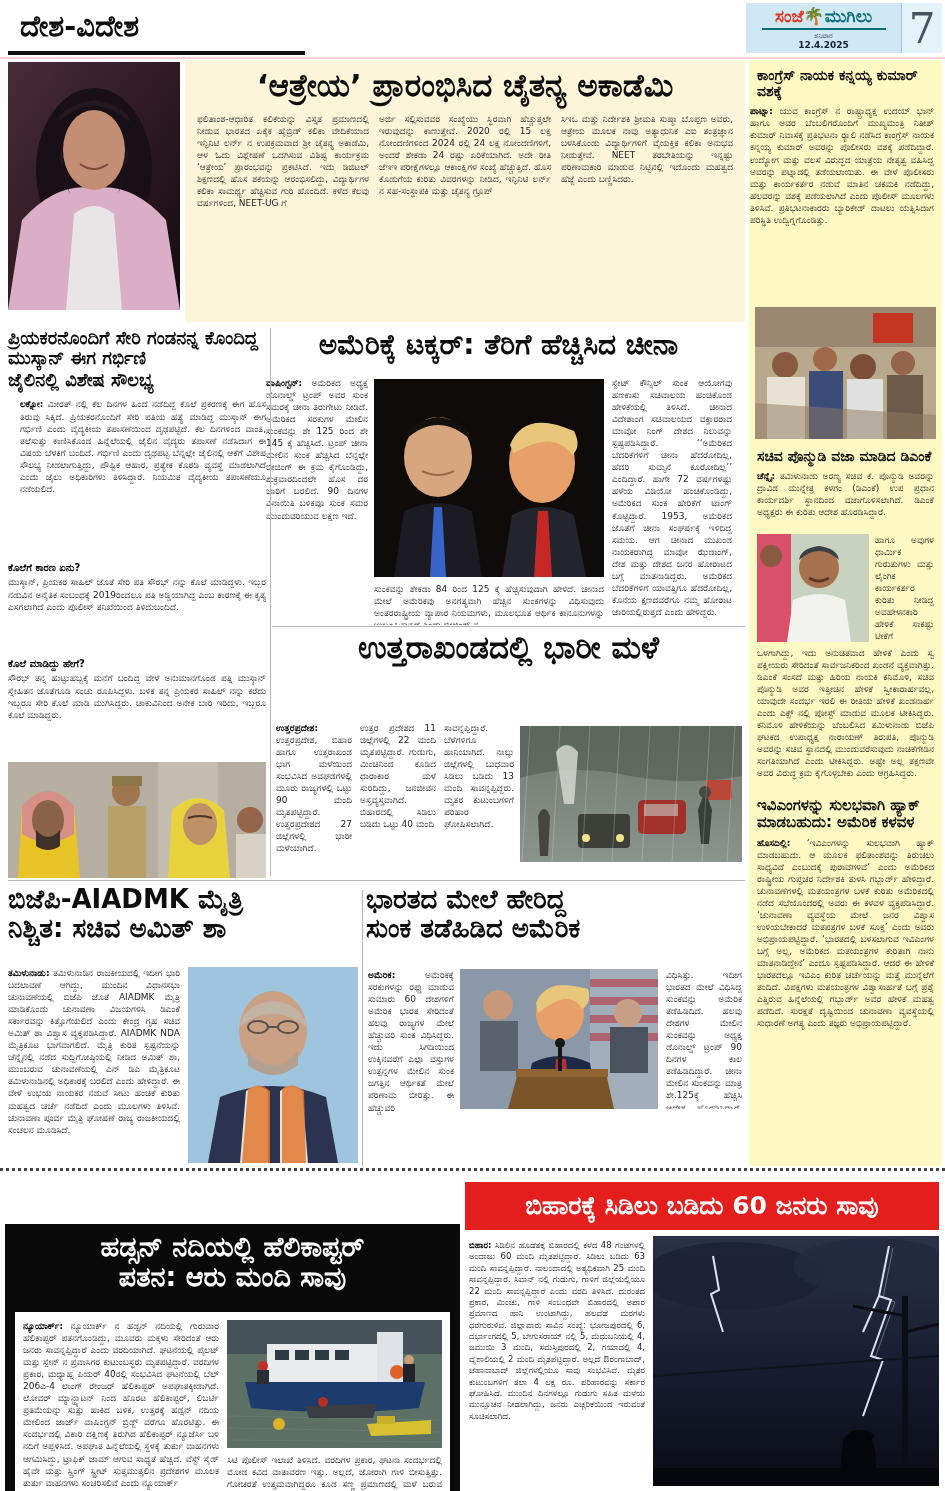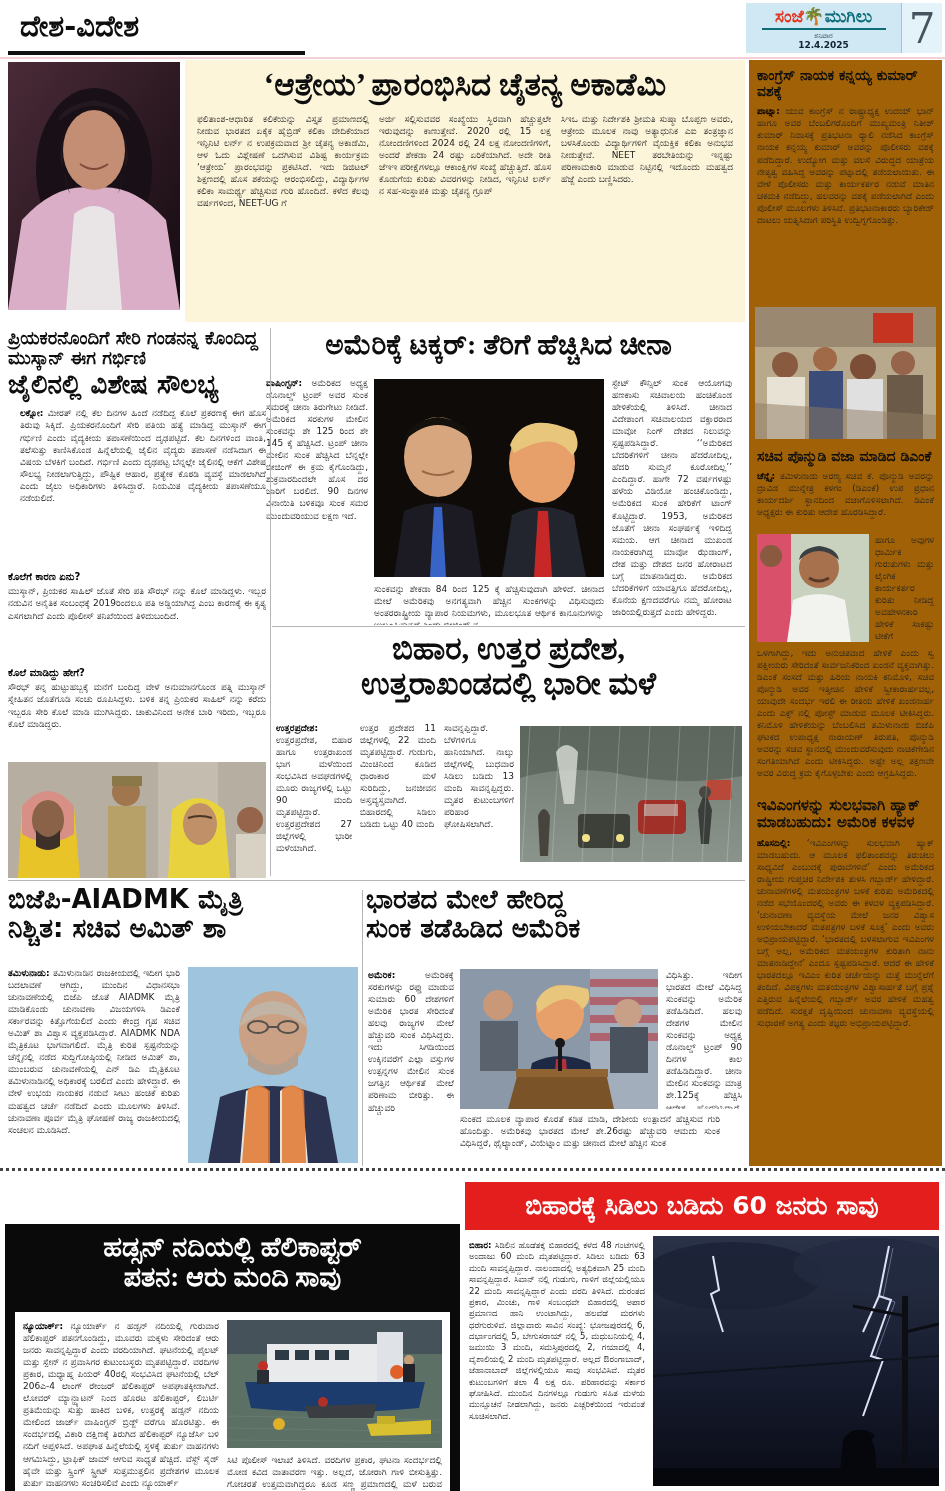--- a/index.html
+++ b/index.html
@@ -6,22 +6,22 @@
   .page{position:relative;width:945px;height:1491px;background:#fff;overflow:hidden;
         font-family:"DejaVu Sans","Liberation Sans",sans-serif;color:#1c1c1c;}
   .abs{position:absolute;}
   .hl{font-weight:bold;color:#0e0e0e;line-height:1.12;}
   .body{font-size:9px;line-height:1.34;text-align:justify;color:#222;overflow:hidden;}
   .body .dl{font-weight:bold;color:#000;}
   .subhead{font-size:10px;font-weight:bold;margin:4px 0 2px 0;color:#000;}
   .vr{position:absolute;width:1px;background:#b5b5b5;}
   .hr{position:absolute;height:1px;background:#b5b5b5;}
   .cream{background:#fdf5da;}
-  .greencol{background:#a16207;}
-  .center{text-align:center;font-family:Liberation Serif, serif;}
+  .greencol{background:#fef9c3;}
+  .center{text-align:center;}
   .photo{display:block;overflow:hidden;}
   .photo svg{display:block;}
   .masthead{background:#cfe8f4;display:flex;align-items:stretch;}
   .mh-left{flex:1;display:flex;flex-direction:column;align-items:center;justify-content:center;border-right:1px solid #9fc4d6;}
   .mh-title{font-weight:bold;font-size:17px;white-space:nowrap;}
   .mh-title .p1{color:#e23520;}
   .mh-title .p2{color:#0d6e78;}
   .mh-rule{width:80%;height:2px;background:#0d6e78;margin:2px 0;}
   .mh-day{font-size:7px;color:#234;}
   .mh-date{font-size:9px;color:#123;font-weight:bold;}
@@ -78,21 +78,21 @@
     <div style="display:flex;gap:10px;padding:10px 12px 0 12px;">
       <div class="body" style="width:176px;height:190px;">ಫಲಿತಾಂಶ-ಆಧಾರಿತ ಕಲಿಕೆಯನ್ನು ವಿಸ್ತೃತ ಪ್ರಮಾಣದಲ್ಲಿ ನೀಡುವ ಭಾರತದ ಏಕೈಕ ಹೈಬ್ರಿಡ್ ಕಲಿಕಾ ವೇದಿಕೆಯಾದ ಇನ್ಫಿನಿಟಿ ಲರ್ನ್ ನ ಉಪಕ್ರಮವಾದ ಶ್ರೀ ಚೈತನ್ಯ ಅಕಾಡೆಮಿ, ಆಳ ಓದು ವಿಶ್ಲೇಷಣೆ ಒದಗಿಸುವ ವಿಶಿಷ್ಟ ಕಾರ್ಯಕ್ರಮ ‘ಆತ್ರೇಯ’ ಪ್ರಾರಂಭವನ್ನು ಪ್ರಕಟಿಸಿದೆ. ಇದು ಡಿಜಿಟಲ್ ಶಿಕ್ಷಣದಲ್ಲಿ ಹೊಸ ಶಕೆಯನ್ನು ಆರಂಭಿಸಲಿದ್ದು, ವಿದ್ಯಾರ್ಥಿಗಳ ಕಲಿಕಾ ಸಾಮರ್ಥ್ಯ ಹೆಚ್ಚಿಸುವ ಗುರಿ ಹೊಂದಿದೆ. ಕಳೆದ ಕೆಲವು ವರ್ಷಗಳಿಂದ, NEET-UG ಗೆ</div>
       <div class="body" style="width:176px;height:190px;">ಅರ್ಜಿ ಸಲ್ಲಿಸುವವರ ಸಂಖ್ಯೆಯು ಸ್ಥಿರವಾಗಿ ಹೆಚ್ಚುತ್ತಲೇ ಇರುವುದನ್ನು ಕಾಣುತ್ತೇವೆ. 2020 ರಲ್ಲಿ 15 ಲಕ್ಷ ನೋಂದಣಿಗಳಿಂದ 2024 ರಲ್ಲಿ 24 ಲಕ್ಷ ನೋಂದಣಿಗಳಿಗೆ, ಅಂದರೆ ಶೇಕಡಾ 24 ರಷ್ಟು ಏರಿಕೆಯಾಗಿದೆ. ಅದೇ ರೀತಿ ಜೆಇಇ ಪರೀಕ್ಷೆಗಳಲ್ಲೂ ಆಕಾಂಕ್ಷಿಗಳ ಸಂಖ್ಯೆ ಹೆಚ್ಚುತ್ತಿದೆ. ಹೊಸ ಕೊಡುಗೆಯ ಕುರಿತು ವಿವರಗಳನ್ನು ನೀಡಿದ, ಇನ್ಫಿನಿಟಿ ಲರ್ನ್ ನ ಸಹ-ಸಂಸ್ಥಾಪಕಿ ಮತ್ತು ಚೈತನ್ಯ ಗ್ರೂಪ್</div>
       <div class="body" style="width:176px;height:190px;">ಸಿಇಒ ಮತ್ತು ನಿರ್ದೇಶಕಿ ಶ್ರೀಮತಿ ಸುಷ್ಮಾ ಬೊಪ್ಪಣ ಅವರು, ಆತ್ರೇಯ ಮೂಲಕ ನಾವು ಅತ್ಯಾಧುನಿಕ ಎಐ ತಂತ್ರಜ್ಞಾನ ಬಳಸಿಕೊಂಡು ವಿದ್ಯಾರ್ಥಿಗಳಿಗೆ ವೈಯಕ್ತಿಕ ಕಲಿಕಾ ಅನುಭವ ನೀಡುತ್ತೇವೆ. NEET ತರಬೇತಿಯನ್ನು ಇನ್ನಷ್ಟು ಪರಿಣಾಮಕಾರಿ ಮಾಡುವ ನಿಟ್ಟಿನಲ್ಲಿ ಇದೊಂದು ಮಹತ್ವದ ಹೆಜ್ಜೆ ಎಂದು ಬಣ್ಣಿಸಿದರು.</div>
     </div>
   </div>
 
   <div class="abs greencol" style="left:749px;top:60px;width:193px;height:1106px;">
 
     <div class="hl" style="font-size:14px;padding:8px 8px 0 8px;">ಕಾಂಗ್ರೆಸ್ ನಾಯಕ ಕನ್ನಯ್ಯ ಕುಮಾರ್ ವಶಕ್ಕೆ</div>
-    <div class="body" style="margin:6px 8px 0 8px;height:196px;">
+    <div class="body" style="margin:6px 8px 0 1px;height:196px;">
       <span class="dl">ಪಾಟ್ನಾ:</span>
       <span>ಯುವ ಕಾಂಗ್ರೆಸ್ ನ ರಾಷ್ಟ್ರಾಧ್ಯಕ್ಷ ಉದಯ್ ಭಾನ್ ಹಾಗೂ ಅವರ ಬೆಂಬಲಿಗರೊಂದಿಗೆ ಮುಖ್ಯಮಂತ್ರಿ ನಿತೀಶ್ ಕುಮಾರ್ ನಿವಾಸಕ್ಕೆ ಪ್ರತಿಭಟನಾ ರ‍್ಯಾಲಿ ನಡೆಸಿದ ಕಾಂಗ್ರೆಸ್ ನಾಯಕ ಕನ್ನಯ್ಯ ಕುಮಾರ್ ಅವರನ್ನು ಪೊಲೀಸರು ವಶಕ್ಕೆ ಪಡೆದಿದ್ದಾರೆ. ಉದ್ಯೋಗ ಮತ್ತು ವಲಸೆ ವಿರುದ್ಧದ ಯಾತ್ರೆಯ ನೇತೃತ್ವ ವಹಿಸಿದ್ದ ಅವರನ್ನು ಪಟ್ನಾದಲ್ಲಿ ತಡೆಯಲಾಯಿತು. ಈ ವೇಳೆ ಪೊಲೀಸರು ಮತ್ತು ಕಾರ್ಯಕರ್ತರ ನಡುವೆ ಮಾತಿನ ಚಕಮಕಿ ನಡೆದಿದ್ದು, ಹಲವರನ್ನು ವಶಕ್ಕೆ ಪಡೆಯಲಾಗಿದೆ ಎಂದು ಪೊಲೀಸ್ ಮೂಲಗಳು ತಿಳಿಸಿವೆ. ಪ್ರತಿಭಟನಾಕಾರರು ಬ್ಯಾರಿಕೇಡ್ ದಾಟಲು ಯತ್ನಿಸಿದಾಗ ಪರಿಸ್ಥಿತಿ ಉದ್ವಿಗ್ನಗೊಂಡಿತ್ತು.</span>
     </div>
 
     <div class="photo" style="margin:6px 6px;width:181px;height:132px;">
       <svg width="181" height="132" viewBox="0 0 181 132">
         <rect width="181" height="132" fill="#b8a88c"></rect>
         <rect x="0" y="0" width="181" height="40" fill="#9a8870"></rect>
         <rect x="118" y="6" width="40" height="30" fill="#c43420"></rect>
         <circle cx="30" cy="58" r="13" fill="#8a5a40"></circle>
@@ -133,21 +133,21 @@
 
     <div class="hl" style="font-size:15px;padding:8px 8px 0 8px;">ಇವಿಎಂಗಳನ್ನು ಸುಲಭವಾಗಿ ಹ್ಯಾಕ್ ಮಾಡಬಹುದು: ಅಮೆರಿಕ ಕಳವಳ</div>
     <div class="body" style="margin:6px 8px 0 8px;height:218px;">
       <span class="dl">ಹೊಸದಿಲ್ಲಿ:</span>
       <span>‘ಇವಿಎಂಗಳನ್ನು ಸುಲಭವಾಗಿ ಹ್ಯಾಕ್ ಮಾಡಬಹುದು. ಆ ಮೂಲಕ ಫಲಿತಾಂಶವನ್ನು ತಿರುಚಲು ಸಾಧ್ಯವಿದೆ ಎಂಬುದಕ್ಕೆ ಪುರಾವೆಗಳಿವೆ’ ಎಂದು ಅಮೆರಿಕದ ರಾಷ್ಟ್ರೀಯ ಗುಪ್ತಚರ ನಿರ್ದೇಶಕಿ ತುಳಸಿ ಗಬ್ಬಾರ್ಡ್ ಹೇಳಿದ್ದಾರೆ. ಚುನಾವಣೆಗಳಲ್ಲಿ ಮತಯಂತ್ರಗಳ ಬಳಕೆ ಕುರಿತು ಅಮೆರಿಕದಲ್ಲಿ ನಡೆದ ಸಭೆಯೊಂದರಲ್ಲಿ ಅವರು ಈ ಕಳವಳ ವ್ಯಕ್ತಪಡಿಸಿದ್ದಾರೆ. ‘ಚುನಾವಣಾ ವ್ಯವಸ್ಥೆಯ ಮೇಲೆ ಜನರ ವಿಶ್ವಾಸ ಉಳಿಯಬೇಕಾದರೆ ಮತಪತ್ರಗಳ ಬಳಕೆ ಸೂಕ್ತ’ ಎಂದು ಅವರು ಅಭಿಪ್ರಾಯಪಟ್ಟಿದ್ದಾರೆ. ‘ಭಾರತದಲ್ಲಿ ಬಳಸಲಾಗುವ ಇವಿಎಂಗಳ ಬಗ್ಗೆ ಅಲ್ಲ, ಅಮೆರಿಕದ ಮತಯಂತ್ರಗಳ ಕುರಿತಾಗಿ ನಾನು ಮಾತನಾಡಿದ್ದೇನೆ’ ಎಂದೂ ಸ್ಪಷ್ಟಪಡಿಸಿದ್ದಾರೆ. ಆದರೆ ಈ ಹೇಳಿಕೆ ಭಾರತದಲ್ಲೂ ಇವಿಎಂ ಕುರಿತ ಚರ್ಚೆಯನ್ನು ಮತ್ತೆ ಮುನ್ನೆಲೆಗೆ ತಂದಿದೆ. ವಿಪಕ್ಷಗಳು ಮತಯಂತ್ರಗಳ ವಿಶ್ವಾಸಾರ್ಹತೆ ಬಗ್ಗೆ ಪ್ರಶ್ನೆ ಎತ್ತಿರುವ ಹಿನ್ನೆಲೆಯಲ್ಲಿ ಗಬ್ಬಾರ್ಡ್ ಅವರ ಹೇಳಿಕೆ ಮಹತ್ವ ಪಡೆದಿದೆ. ಸುರಕ್ಷತೆ ದೃಷ್ಟಿಯಿಂದ ಚುನಾವಣಾ ವ್ಯವಸ್ಥೆಯಲ್ಲಿ ಸುಧಾರಣೆ ಅಗತ್ಯ ಎಂದು ತಜ್ಞರು ಅಭಿಪ್ರಾಯಪಟ್ಟಿದ್ದಾರೆ.</span>
     </div>
   </div>
 
   <div class="abs" style="left:8px;top:328px;width:258px;">
     <div class="hl" style="font-size:18px;">ಪ್ರಿಯಕರನೊಂದಿಗೆ ಸೇರಿ ಗಂಡನನ್ನ ಕೊಂದಿದ್ದ ಮುಸ್ಕಾನ್ ಈಗ ಗರ್ಭಿಣಿ</div>
-    <div class="hl" style="font-size:26px;margin-top:2px;">ಜೈಲಿನಲ್ಲಿ ವಿಶೇಷ ಸೌಲಭ್ಯ</div>
+    <div class="hl" style="font-size:18px;margin-top:2px;">ಜೈಲಿನಲ್ಲಿ ವಿಶೇಷ ಸೌಲಭ್ಯ</div>
     <div class="body" style="margin-top:8px;height:160px;margin-left:12px;">
       <span class="dl">ಲಕ್ನೋ:</span>
       <span>ಮೀರತ್ ನಲ್ಲಿ ಕೆಲ ದಿನಗಳ ಹಿಂದೆ ನಡೆದಿದ್ದ ಕೊಲೆ ಪ್ರಕರಣಕ್ಕೆ ಈಗ ಹೊಸ ತಿರುವು ಸಿಕ್ಕಿದೆ. ಪ್ರಿಯಕರನೊಂದಿಗೆ ಸೇರಿ ಪತಿಯ ಹತ್ಯೆ ಮಾಡಿದ್ದ ಮುಸ್ಕಾನ್ ಈಗ ಗರ್ಭಿಣಿ ಎಂದು ವೈದ್ಯಕೀಯ ತಪಾಸಣೆಯಿಂದ ದೃಢಪಟ್ಟಿದೆ. ಕೆಲ ದಿನಗಳಿಂದ ವಾಂತಿ, ತಲೆಸುತ್ತು ಕಾಣಿಸಿಕೊಂಡ ಹಿನ್ನೆಲೆಯಲ್ಲಿ ಜೈಲಿನ ವೈದ್ಯರು ತಪಾಸಣೆ ನಡೆಸಿದಾಗ ಈ ವಿಷಯ ಬೆಳಕಿಗೆ ಬಂದಿದೆ. ಗರ್ಭಿಣಿ ಎಂದು ದೃಢಪಟ್ಟ ಬೆನ್ನಲ್ಲೇ ಜೈಲಿನಲ್ಲಿ ಆಕೆಗೆ ವಿಶೇಷ ಸೌಲಭ್ಯ ನೀಡಲಾಗುತ್ತಿದ್ದು, ಪೌಷ್ಟಿಕ ಆಹಾರ, ಪ್ರತ್ಯೇಕ ಕೊಠಡಿ ವ್ಯವಸ್ಥೆ ಮಾಡಲಾಗಿದೆ ಎಂದು ಜೈಲು ಅಧಿಕಾರಿಗಳು ತಿಳಿಸಿದ್ದಾರೆ. ನಿಯಮಿತ ವೈದ್ಯಕೀಯ ತಪಾಸಣೆಯೂ ನಡೆಯಲಿದೆ.</span>
     </div>
     <div class="subhead">ಕೊಲೆಗೆ ಕಾರಣ ಏನು?</div>
     <div class="body" style="height:78px;">ಮುಸ್ಕಾನ್, ಪ್ರಿಯಕರ ಸಾಹಿಲ್ ಜೊತೆ ಸೇರಿ ಪತಿ ಸೌರಭ್ ನನ್ನು ಕೊಲೆ ಮಾಡಿದ್ದಳು. ಇಬ್ಬರ ನಡುವಿನ ಅನೈತಿಕ ಸಂಬಂಧಕ್ಕೆ 2019ರಿಂದಲೂ ಪತಿ ಅಡ್ಡಿಯಾಗಿದ್ದ ಎಂಬ ಕಾರಣಕ್ಕೆ ಈ ಕೃತ್ಯ ಎಸಗಲಾಗಿದೆ ಎಂದು ಪೊಲೀಸ್ ತನಿಖೆಯಿಂದ ತಿಳಿದುಬಂದಿದೆ.</div>
     <div class="subhead">ಕೊಲೆ ಮಾಡಿದ್ದು ಹೇಗೆ?</div>
     <div class="body" style="height:96px;">ಸೌರಭ್ ತನ್ನ ಹುಟ್ಟುಹಬ್ಬಕ್ಕೆ ಮನೆಗೆ ಬಂದಿದ್ದ ವೇಳೆ ಅನುಮಾನಗೊಂಡ ಪತ್ನಿ ಮುಸ್ಕಾನ್ ಸ್ನೇಹಿತನ ಜೊತೆಗೂಡಿ ಸಂಚು ರೂಪಿಸಿದ್ದಳು. ಬಳಿಕ ತನ್ನ ಪ್ರಿಯಕರ ಸಾಹಿಲ್ ನನ್ನು ಕರೆದು ಇಬ್ಬರೂ ಸೇರಿ ಕೊಲೆ ಮಾಡಿ ಮುಗಿಸಿದ್ದರು. ಚಾಕುವಿನಿಂದ ಅನೇಕ ಬಾರಿ ಇರಿದು, ಇಬ್ಬರೂ ಕೊಲೆ ಮಾಡಿದ್ದರು.</div>
   </div>
 
@@ -189,21 +189,20 @@
         <path d="M136,66 Q150,30 200,52 Q208,68 198,76 Q180,50 140,74 Z" fill="#e8c77d"></path>
         <path d="M128,198 L138,136 Q168,120 200,136 L212,198 Z" fill="#23252e"></path>
         <polygon points="164,132 174,132 178,198 160,198" fill="#c62828"></polygon>
       </svg>
     </div>
     <div class="body abs" style="left:112px;top:258px;width:230px;height:42px;">ಸುಂಕವನ್ನು ಶೇಕಡಾ 84 ರಿಂದ 125 ಕ್ಕೆ ಹೆಚ್ಚಿಸುವುದಾಗಿ ಹೇಳಿದೆ. ಚೀನಾದ ಮೇಲೆ ಅಮೆರಿಕವು ಅನಗತ್ಯವಾಗಿ ಹೆಚ್ಚಿನ ಸುಂಕಗಳನ್ನು ವಿಧಿಸುವುದು ಅಂತರರಾಷ್ಟ್ರೀಯ ವ್ಯಾಪಾರ ನಿಯಮಗಳು, ಮೂಲಭೂತ ಆರ್ಥಿಕ ಕಾನೂನುಗಳನ್ನು ಉಲ್ಲಂಘಿಸುತ್ತದೆ ಎಂದು ಬೀಜಿಂಗ್ ನ</div>
     <div class="body abs" style="left:350px;top:52px;width:120px;height:248px;">ಸ್ಟೇಟ್ ಕೌನ್ಸಿಲ್ ಸುಂಕ ಆಯೋಗವು ಹಣಕಾಸು ಸಚಿವಾಲಯ ಹಂಚಿಕೊಂಡ ಹೇಳಿಕೆಯಲ್ಲಿ ತಿಳಿಸಿದೆ. ಚೀನಾದ ವಿದೇಶಾಂಗ ಸಚಿವಾಲಯದ ವಕ್ತಾರರಾದ ಮಾವೋ ನಿಂಗ್ ದೇಶದ ನಿಲುವನ್ನು ಸ್ಪಷ್ಟಪಡಿಸಿದ್ದಾರೆ. ‘‘ಅಮೆರಿಕದ ಬೆದರಿಕೆಗಳಿಗೆ ಚೀನಾ ಹೆದರೋದಿಲ್ಲ, ಹೆದರಿ ಸುಮ್ಮನೆ ಕೂರೋದಿಲ್ಲ’’ ಎಂದಿದ್ದಾರೆ. ಹಾಗೇ 72 ವರ್ಷಗಳಷ್ಟು ಹಳೆಯ ವಿಡಿಯೋ ಹಂಚಿಕೊಂಡಿದ್ದು, ಅಮೆರಿಕದ ಸುಂಕ ಹೇರಿಕೆಗೆ ಟಾಂಗ್ ಕೊಟ್ಟಿದ್ದಾರೆ. 1953, ಅಮೆರಿಕದ ಜೊತೆಗೆ ಚೀನಾ ಸಂಘರ್ಷಕ್ಕೆ ಇಳಿದಿದ್ದ ಸಮಯ. ಆಗ ಚೀನಾದ ಮುಖಂಡ ನಾಯಕರಾಗಿದ್ದ ಮಾವೋ ಝೆಡಾಂಗ್, ದೇಶ ಮತ್ತು ದೇಶದ ಜನರ ಹೋರಾಟದ ಬಗ್ಗೆ ಮಾತನಾಡಿದ್ದರು. ಅಮೆರಿಕದ ಬೆದರಿಕೆಗಳಿಗೆ ಯಾವತ್ತಿಗೂ ಹೆದರೋದಿಲ್ಲ, ಕೊನೆಯ ಕ್ಷಣದವರೆಗೂ ನಮ್ಮ ಹೋರಾಟ ಜಾರಿಯಲ್ಲಿರುತ್ತದೆ ಎಂದು ಹೇಳಿದ್ದರು.</div>
   </div>
 
   <div class="abs" style="left:272px;top:630px;width:473px;height:248px;">
-    <div class="hl center" style="font-size:31px;margin-top:2px;">ಬಿಹಾರ, ಉತ್ತರ ಪ್ರದೇಶ,</div>
     <div class="hl center" style="font-size:31px;">ಉತ್ತರಾಖಂಡದಲ್ಲಿ ಭಾರೀ ಮಳೆ</div>
     <div class="body abs" style="left:4px;top:92px;width:76px;height:150px;">
       <span class="dl">ಉತ್ತರಪ್ರದೇಶ:</span>
       <span>ಉತ್ತರಪ್ರದೇಶ, ಬಿಹಾರ ಹಾಗೂ ಉತ್ತರಾಖಂಡ ಭಾಗ ಮಳೆಯಿಂದ ಸಂಭವಿಸಿದ ಅವಘಡಗಳಲ್ಲಿ ಮೂರು ರಾಜ್ಯಗಳಲ್ಲಿ ಒಟ್ಟು 90 ಮಂದಿ ಮೃತಪಟ್ಟಿದ್ದಾರೆ. ಉತ್ತರಪ್ರದೇಶದ 27 ಜಿಲ್ಲೆಗಳಲ್ಲಿ ಭಾರೀ ಮಳೆಯಾಗಿದೆ.</span>
     </div>
     <div class="body abs" style="left:88px;top:92px;width:76px;height:150px;">ಉತ್ತರ ಪ್ರದೇಶದ 11 ಜಿಲ್ಲೆಗಳಲ್ಲಿ 22 ಮಂದಿ ಮೃತಪಟ್ಟಿದ್ದಾರೆ. ಗುಡುಗು, ಮಿಂಚಿನಿಂದ ಕೂಡಿದ ಧಾರಾಕಾರ ಮಳೆ ಸುರಿದಿದ್ದು, ಜನಜೀವನ ಅಸ್ತವ್ಯಸ್ತವಾಗಿದೆ. ಬಿಹಾರದಲ್ಲಿ ಸಿಡಿಲು ಬಡಿದು ಒಟ್ಟು 40 ಮಂದಿ</div>
     <div class="body abs" style="left:172px;top:92px;width:70px;height:150px;">ಸಾವನ್ನಪ್ಪಿದ್ದಾರೆ. ಬೆಳೆಗಳಿಗೂ ಹಾನಿಯಾಗಿದೆ. ನಾಲ್ಕು ಜಿಲ್ಲೆಗಳಲ್ಲಿ ಬುಧವಾರ ಸಿಡಿಲು ಬಡಿದು 13 ಮಂದಿ ಸಾವನ್ನಪ್ಪಿದ್ದರು. ಮೃತರ ಕುಟುಂಬಗಳಿಗೆ ಪರಿಹಾರ ಘೋಷಿಸಲಾಗಿದೆ.</div>
 
     <div class="abs photo" style="left:248px;top:96px;width:222px;height:136px;">
       <svg width="222" height="136" viewBox="0 0 222 136">
@@ -292,21 +291,20 @@
         <ellipse cx="100" cy="44" rx="24" ry="28" fill="#e8a06b"></ellipse>
         <path d="M76,34 Q86,8 128,20 Q132,34 122,40 Q110,18 78,44 Z" fill="#e8c77d"></path>
         <path d="M62,140 L72,94 Q100,80 130,94 L138,140 Z" fill="#1c2844"></path>
         <polygon points="96,90 106,90 110,140 92,140" fill="#b03040"></polygon>
         <path d="M48,140 L58,104 H146 L154,140 Z" fill="#7a5428"></path>
         <rect x="56" y="100" width="92" height="8" fill="#8f6432"></rect>
         <rect x="98" y="76" width="4" height="26" fill="#181818"></rect>
         <circle cx="100" cy="74" r="5" fill="#181818"></circle>
       </svg>
     </div>
-    <div class="body abs" style="left:94px;top:228px;width:260px;height:50px;">ಸುಂಕದ ಮೂಲಕ ವ್ಯಾಪಾರ ಕೊರತೆ ಕಡಿತ ಮಾಡಿ, ದೇಶೀಯ ಉತ್ಪಾದನೆ ಹೆಚ್ಚಿಸುವ ಗುರಿ ಹೊಂದಿತ್ತು. ಅಮೆರಿಕವು ಭಾರತದ ಮೇಲೆ ಶೇ.26ರಷ್ಟು ಹೆಚ್ಚುವರಿ ಆಮದು ಸುಂಕ ವಿಧಿಸಿದ್ದರೆ, ಥೈಲ್ಯಾಂಡ್, ವಿಯೆಟ್ನಾಂ ಮತ್ತು ಚೀನಾದ ಮೇಲೆ ಹೆಚ್ಚಿನ ಸುಂಕ</div>
     <div class="body abs" style="left:300px;top:84px;width:76px;height:140px;">ವಿಧಿಸಿತ್ತು. ಇದೀಗ ಭಾರತದ ಮೇಲೆ ವಿಧಿಸಿದ್ದ ಸುಂಕವನ್ನು ಅಮೆರಿಕ ತಡೆಹಿಡಿದಿದೆ. ಹಲವು ದೇಶಗಳ ಮೇಲಿನ ಸುಂಕವನ್ನು ಅಧ್ಯಕ್ಷ ಡೊನಾಲ್ಡ್ ಟ್ರಂಪ್ 90 ದಿನಗಳ ಕಾಲ ತಡೆಹಿಡಿದಿದ್ದಾರೆ. ಚೀನಾ ಮೇಲಿನ ಸುಂಕವನ್ನು ಮಾತ್ರ ಶೇ.125ಕ್ಕೆ ಹೆಚ್ಚಿಸಿ ಆದೇಶ ಹೊರಡಿಸಿದ್ದಾರೆ. ಈ ಕ್ರಮವು ಏಪ್ರಿಲ್ 9ರಿಂದ ಜಾರಿಗೆ ಬಂದಿದೆ. ವ್ಯಾಪಾರ ತಜ್ಞರು ಹೇಳುವಂತೆ ಮಾರ್ಚ್ 12ರಿಂದ ಜಾರಿಯಲ್ಲಿರುವ ಉಕ್ಕು ಘಟಕಗಳ ಮೇಲಿನ ಶೇ.25ರ ಸುಂಕ ಮುಂದುವರಿದಿದೆ.</div>
   </div>
 
   <div class="dotted-rule" style="left:0;top:1168px;width:945px;"></div>
 
   <div class="abs blackbox" style="left:5px;top:1176px;width:455px;height:309px;">
     <div class="hl center whiteonblack" style="font-size:27px;margin-top:8px;">ಹಡ್ಸನ್ ನದಿಯಲ್ಲಿ ಹೆಲಿಕಾಪ್ಟರ್</div>
     <div class="hl center whiteonblack" style="font-size:27px;">ಪತನ: ಆರು ಮಂದಿ ಸಾವು</div>
     <div class="abs" style="left:10px;top:88px;width:435px;height:211px;background:#fff;">
       <div class="body abs" style="left:8px;top:8px;width:196px;height:196px;">

